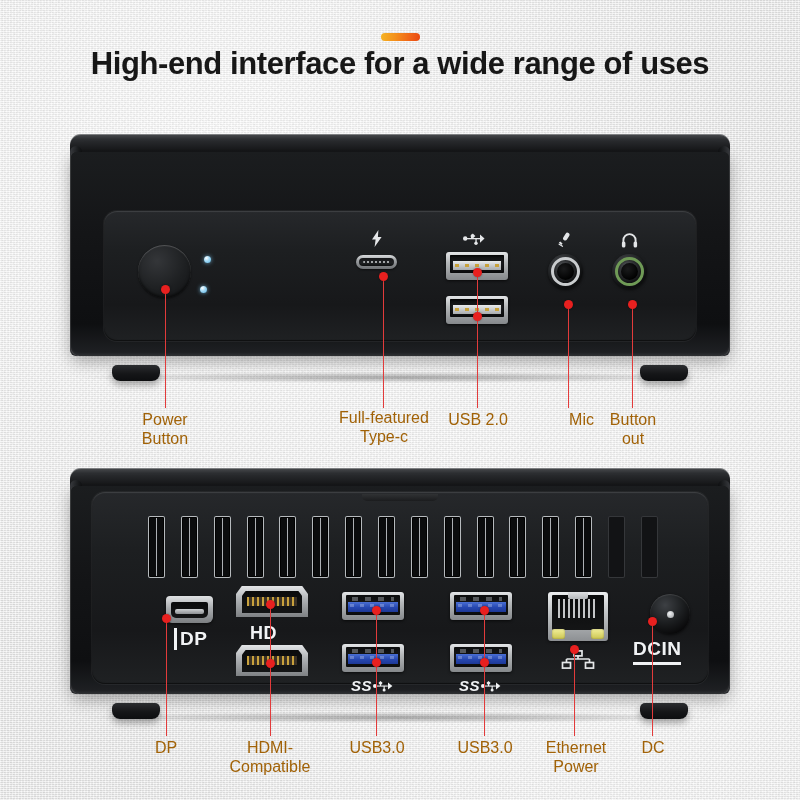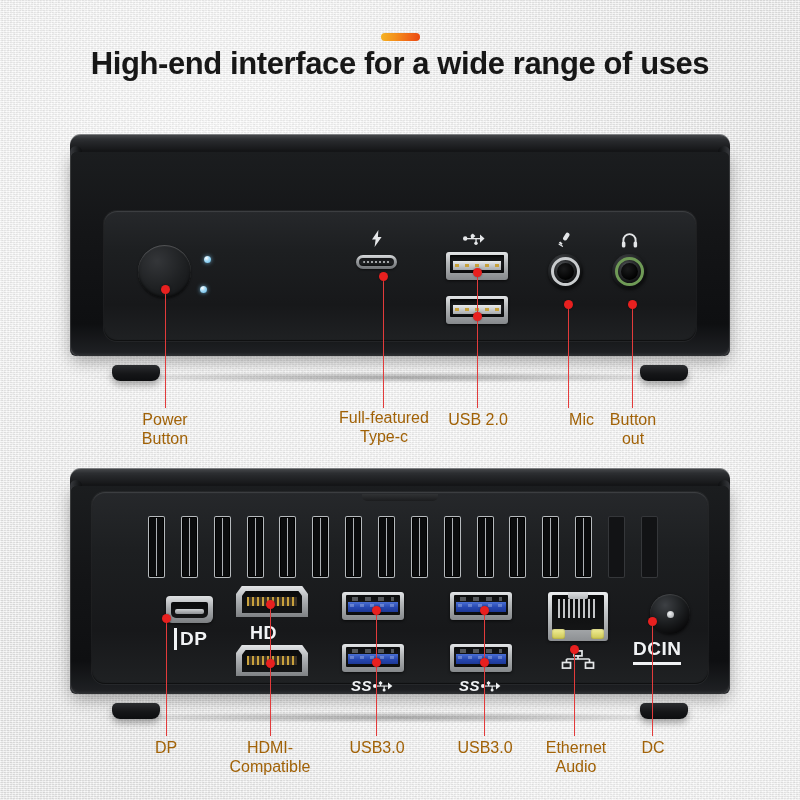--- a/index.html
+++ b/index.html
@@ -515,17 +515,17 @@
 <div class="callout" style="left:332px;top:738px;width:90px;">USB3.0</div>
 
 <div class="leader-dot" style="left:480px;top:606px;"></div>
 <div class="leader" style="left:484px;top:611px;height:125px;"></div>
 <div class="leader-dot" style="left:480px;top:658px;"></div>
 <div class="callout" style="left:440px;top:738px;width:90px;">USB3.0</div>
 
 <div class="leader-dot" style="left:570px;top:645px;"></div>
 <div class="leader" style="left:574px;top:650px;height:86px;"></div>
 <div class="callout" style="left:534px;top:738px;width:84px;">Ethernet
-Audio</div>
+Power</div>
 
 <div class="leader-dot" style="left:648px;top:617px;"></div>
 <div class="leader" style="left:652px;top:622px;height:114px;"></div>
 <div class="callout" style="left:622px;top:738px;width:62px;">DC</div>
 
 </body></html>

